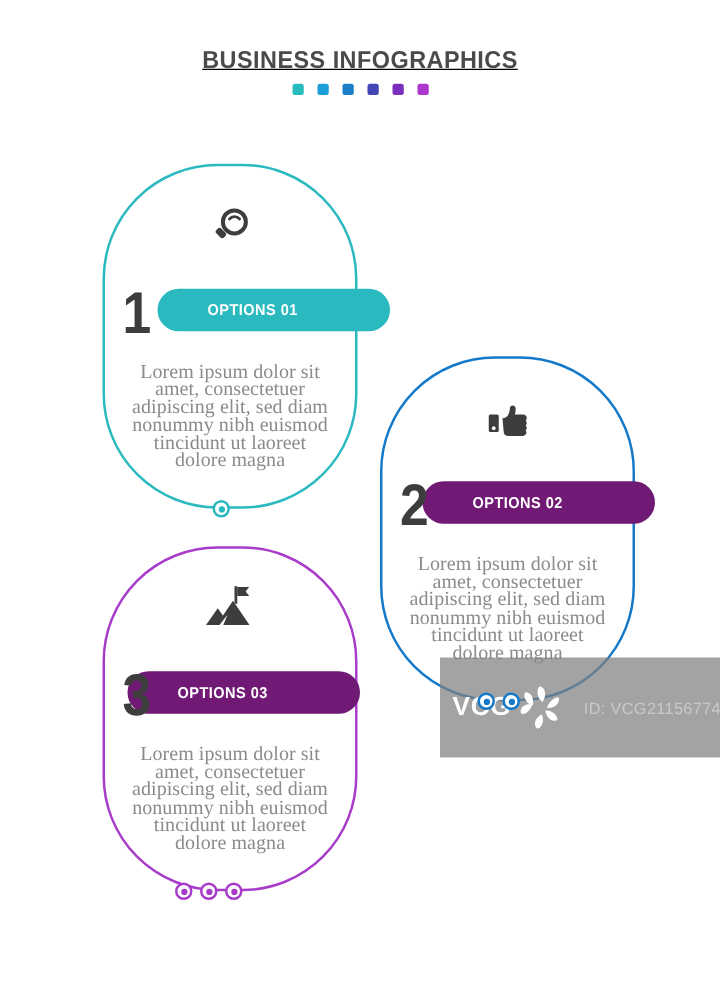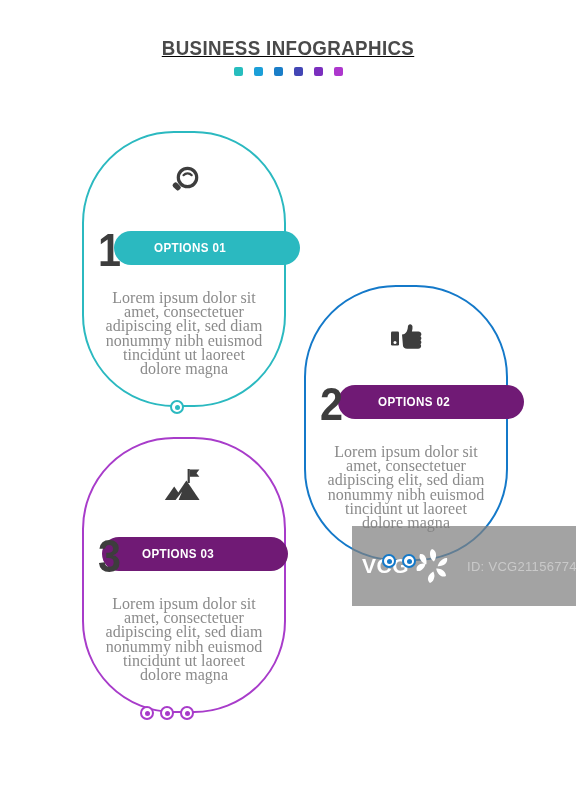--- a/index.html
+++ b/index.html
@@ -201,21 +201,21 @@
   <div class="card-icon" style="top:28px;">
     <svg width="40" height="40" viewBox="0 0 40 40" aria-hidden="true">
       <circle cx="23.5" cy="15.5" r="9.2" fill="none" stroke="#3d3d3d" stroke-width="3.2"></circle>
       <path d="M19.5 13.2 a5.4 5.4 0 0 1 8.2 0" fill="none" stroke="#3d3d3d" stroke-width="2.2" stroke-linecap="round"></path>
       <rect x="8.4" y="21.6" width="8.6" height="5.6" rx="2.2" fill="#3d3d3d" transform="rotate(45 12.7 24.4)"></rect>
     </svg>
   </div>
 
   <div class="step-number" style="left:16px; top:95px;">1</div>
 
-  <div class="label-bar" style="left: 32px; top: 100px; width: 186px; padding-left: 40px; background: rgb(43, 185, 192);">
+  <div class="label-bar" style="left: 44px; top: 100px; width: 186px; padding-left: 40px; background: rgb(43, 185, 192);">
     <span class="label-text">OPTIONS 01</span>
   </div>
 
   <div class="card-body" style="left:22px; top:160px; width:160px;">Lorem ipsum dolor sit amet, consectetuer adipiscing elit, sed diam nonummy nibh euismod tincidunt ut laoreet dolore magna</div>
 
   <div class="conn-dots" style="left:88px; top:269px;">
     <span class="conn-dot" style="border-color: rgb(43, 185, 192);">
         <i style="background: rgb(43, 185, 192);"></i>
       </span>
   </div>

